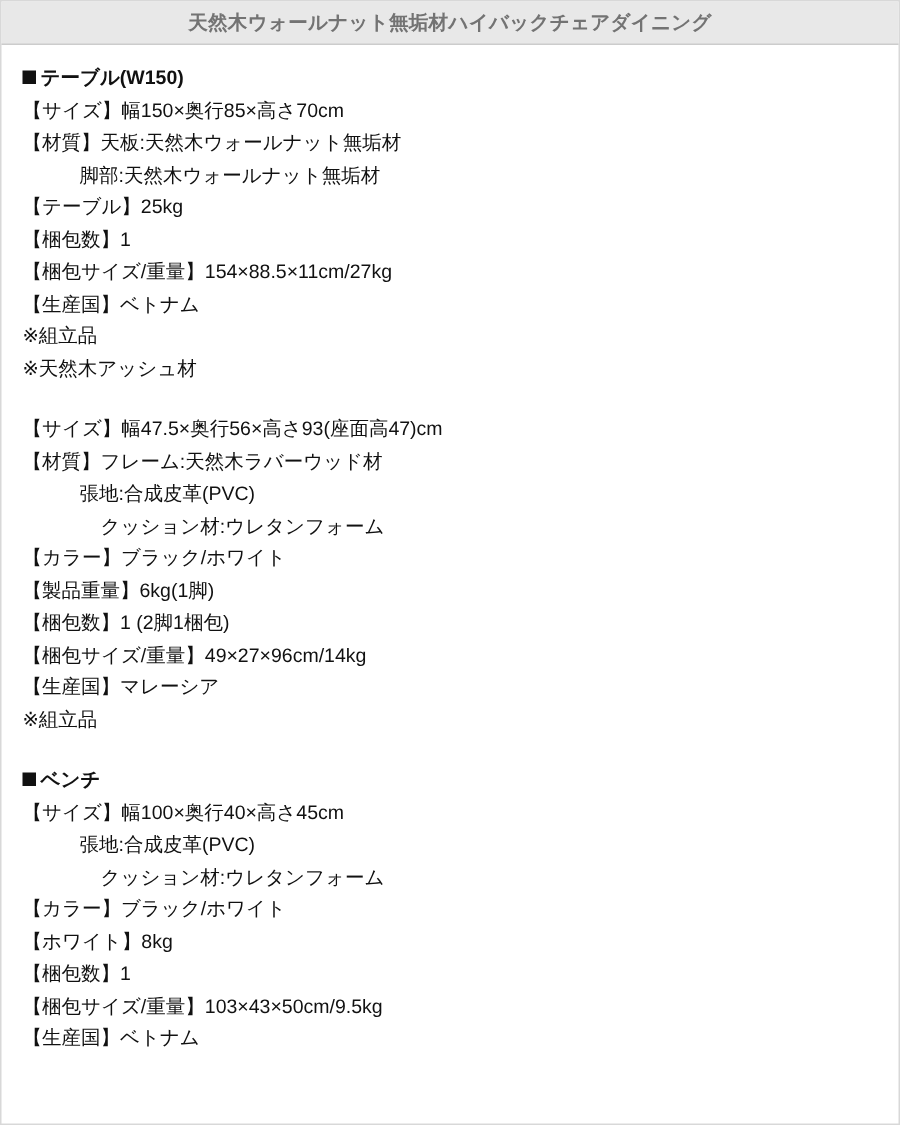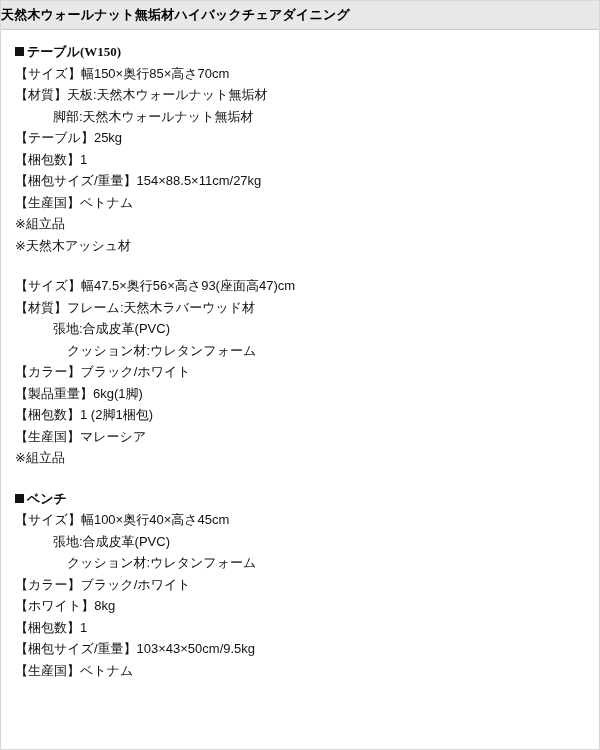--- a/index.html
+++ b/index.html
@@ -21,45 +21,44 @@
     border: 1px solid #d8d8d8;
     background: #ffffff;
     position: relative;
   }
   .title-bar {
     height: 28px;
     background: #e8e8e8;
     border-bottom: 1px solid #cccccc;
     display: flex;
     align-items: center;
-    justify-content: flex-start;
+    justify-content: center;
     font-size: 13px;
     font-weight: bold;
     letter-spacing: 0.2px;
-    color: #000000;
+    color: #737373;
   }
   .content {
     padding: 11px 14px 0 14px;
     box-sizing: border-box;
   }
   .block {
     margin-bottom: 0;
   }
   .spacer {
     height: 19px;
   }
   .line {
     font-size: 13px;
     line-height: 21.5px;
     white-space: pre;
     color: #111111;
   }
   .line.head {
     font-weight: bold;
-    font-family: Liberation Serif, serif;
   }
   .indent-1 { padding-left: 38px; }
   .indent-2 { padding-left: 52px; }
   .sq {
     display: inline-block;
     width: 9px;
     height: 9px;
     background: #111111;
     margin-right: 3px;
     position: relative;
@@ -91,20 +90,21 @@
         </div>
         <div class="spacer"></div>
         <div class="block">
           <div class="line">【サイズ】幅47.5×奥行56×高さ93(座面高47)cm</div>
           <div class="line">【材質】フレーム:天然木ラバーウッド材</div>
           <div class="line indent-1">張地:合成皮革(PVC)</div>
           <div class="line indent-2">クッション材:ウレタンフォーム</div>
           <div class="line">【カラー】ブラック/ホワイト</div>
           <div class="line">【製品重量】6kg(1脚)</div>
           <div class="line">【梱包数】1 (2脚1梱包)</div>
+          <div class="line">【梱包サイズ/重量】49×27×96cm/14kg</div>
           <div class="line">【生産国】マレーシア</div>
           <div class="line">※組立品</div>
         </div>
         <div class="spacer"></div>
         <div class="block">
           <div class="line head"><span class="sq"></span><span>ベンチ</span></div>
           <div class="line">【サイズ】幅100×奥行40×高さ45cm</div>
           <div class="line indent-1">張地:合成皮革(PVC)</div>
           <div class="line indent-2">クッション材:ウレタンフォーム</div>
           <div class="line">【カラー】ブラック/ホワイト</div>

